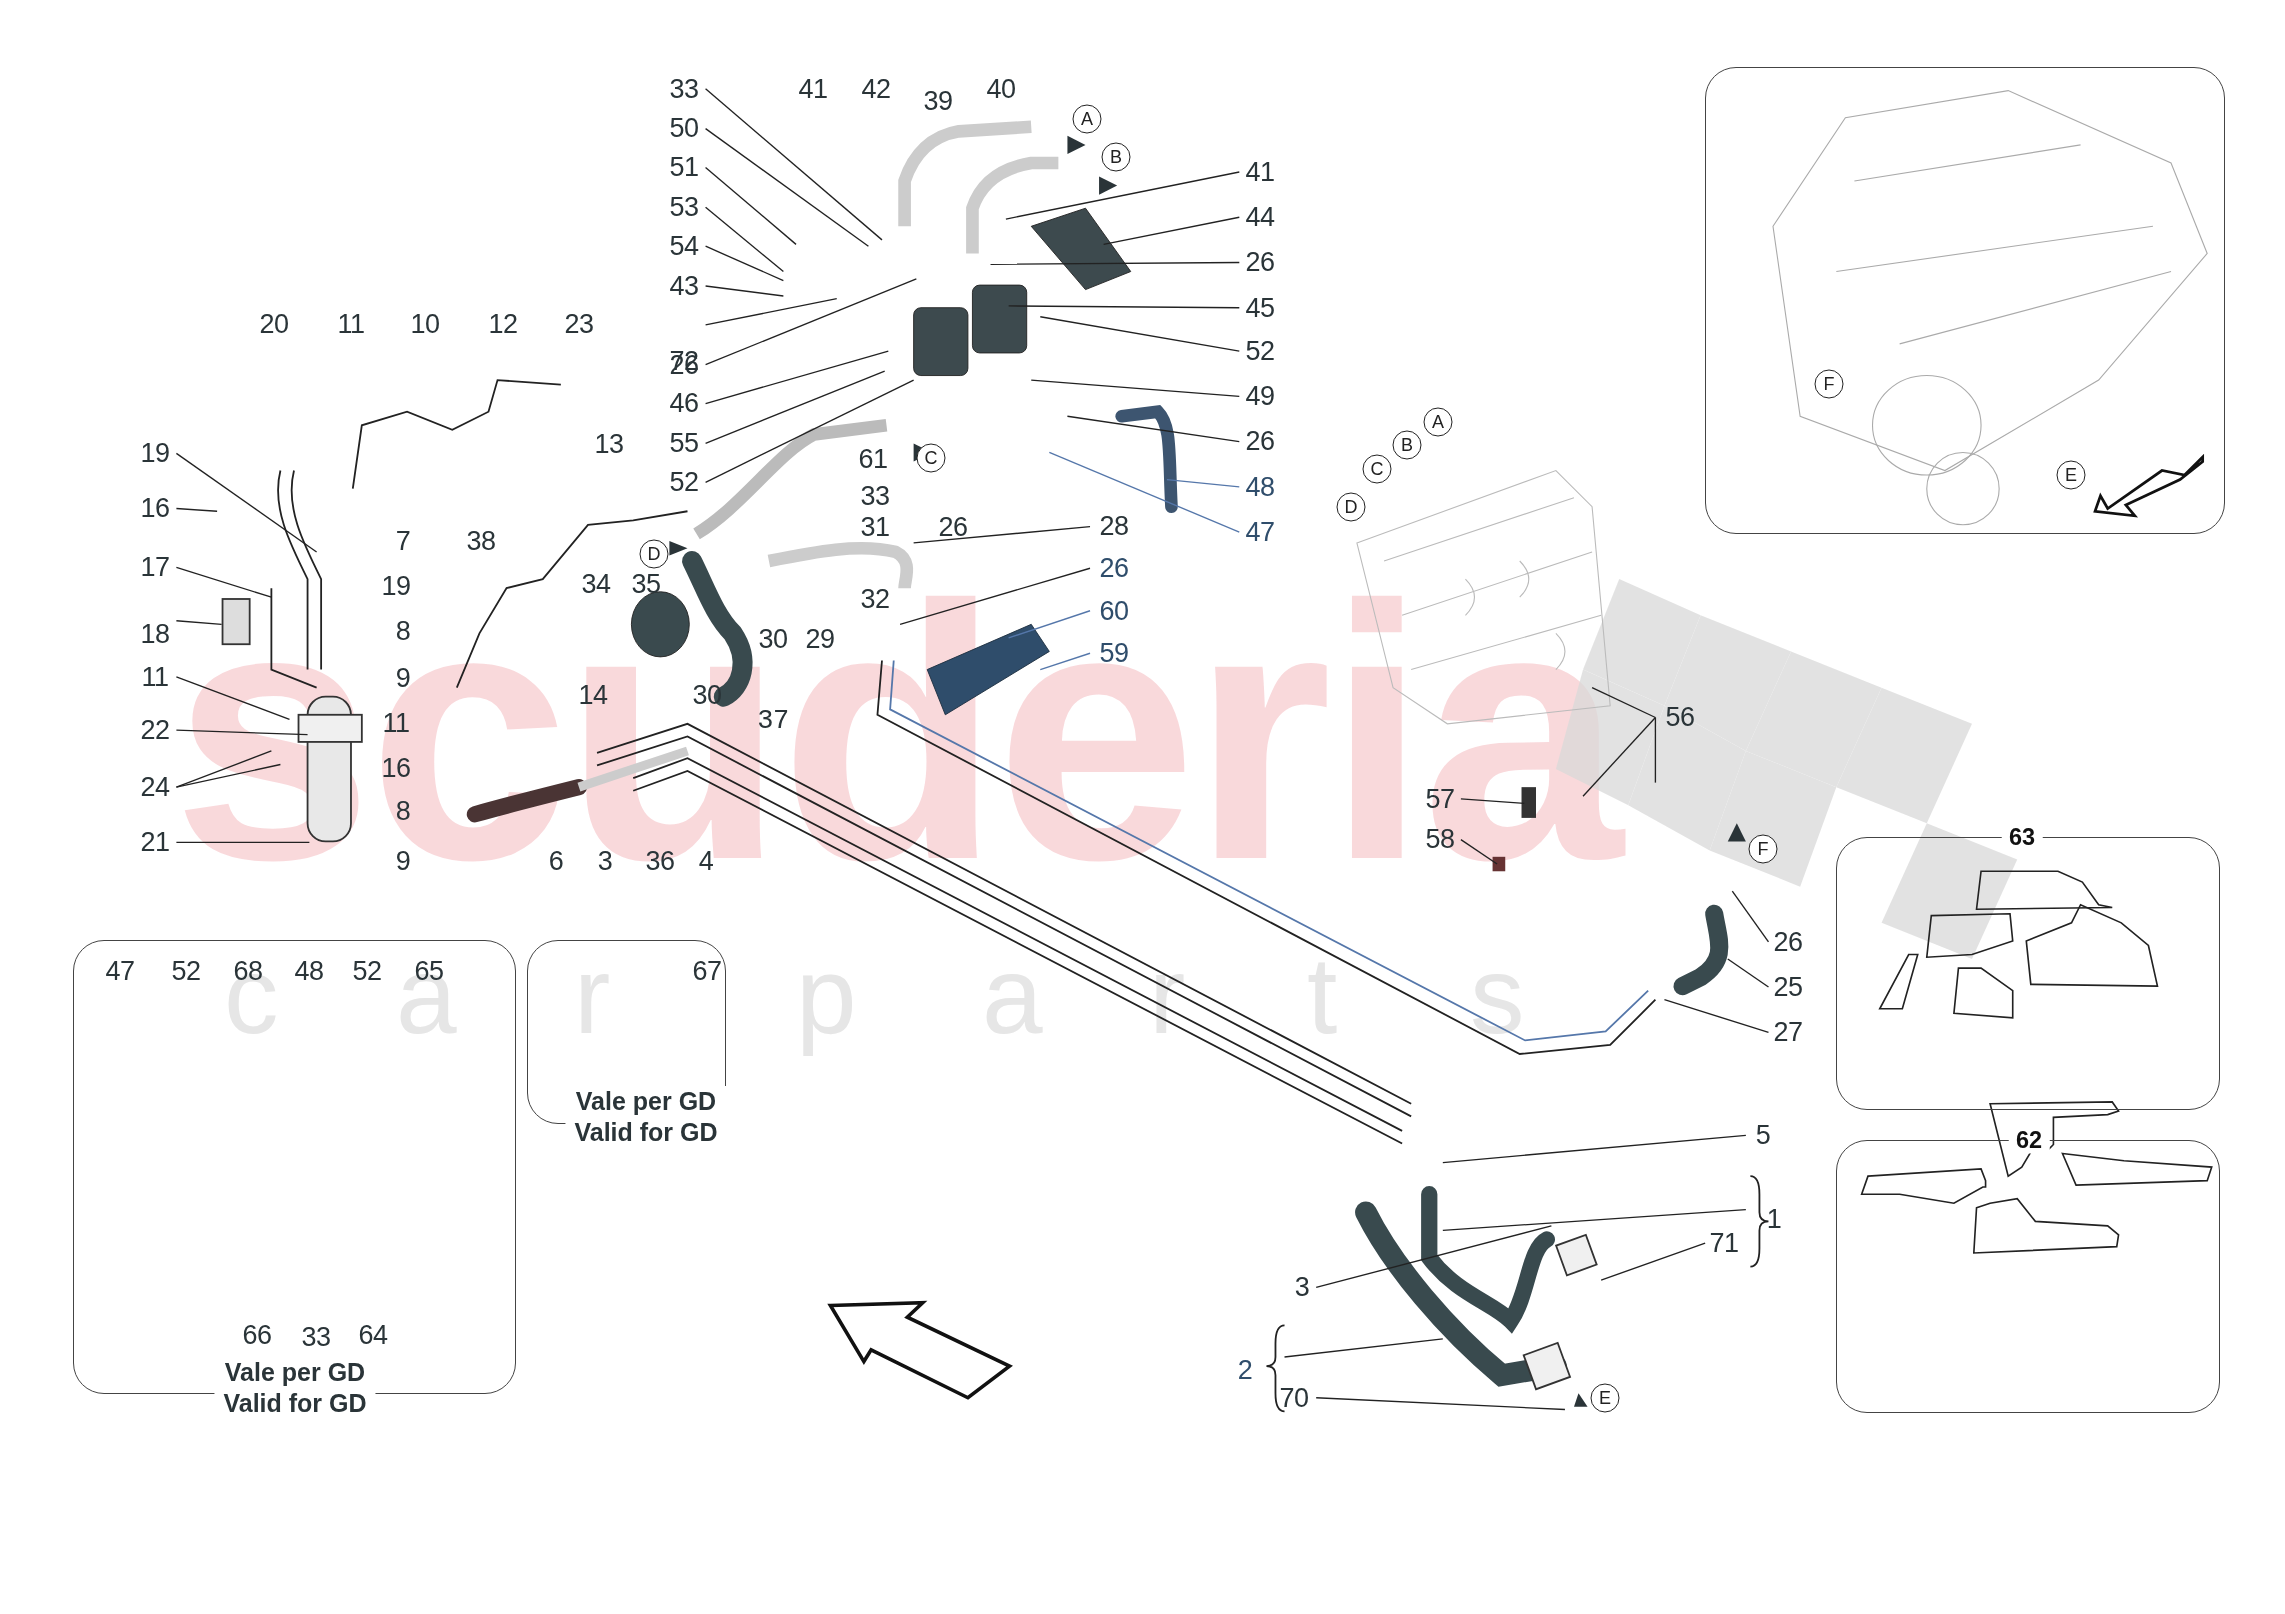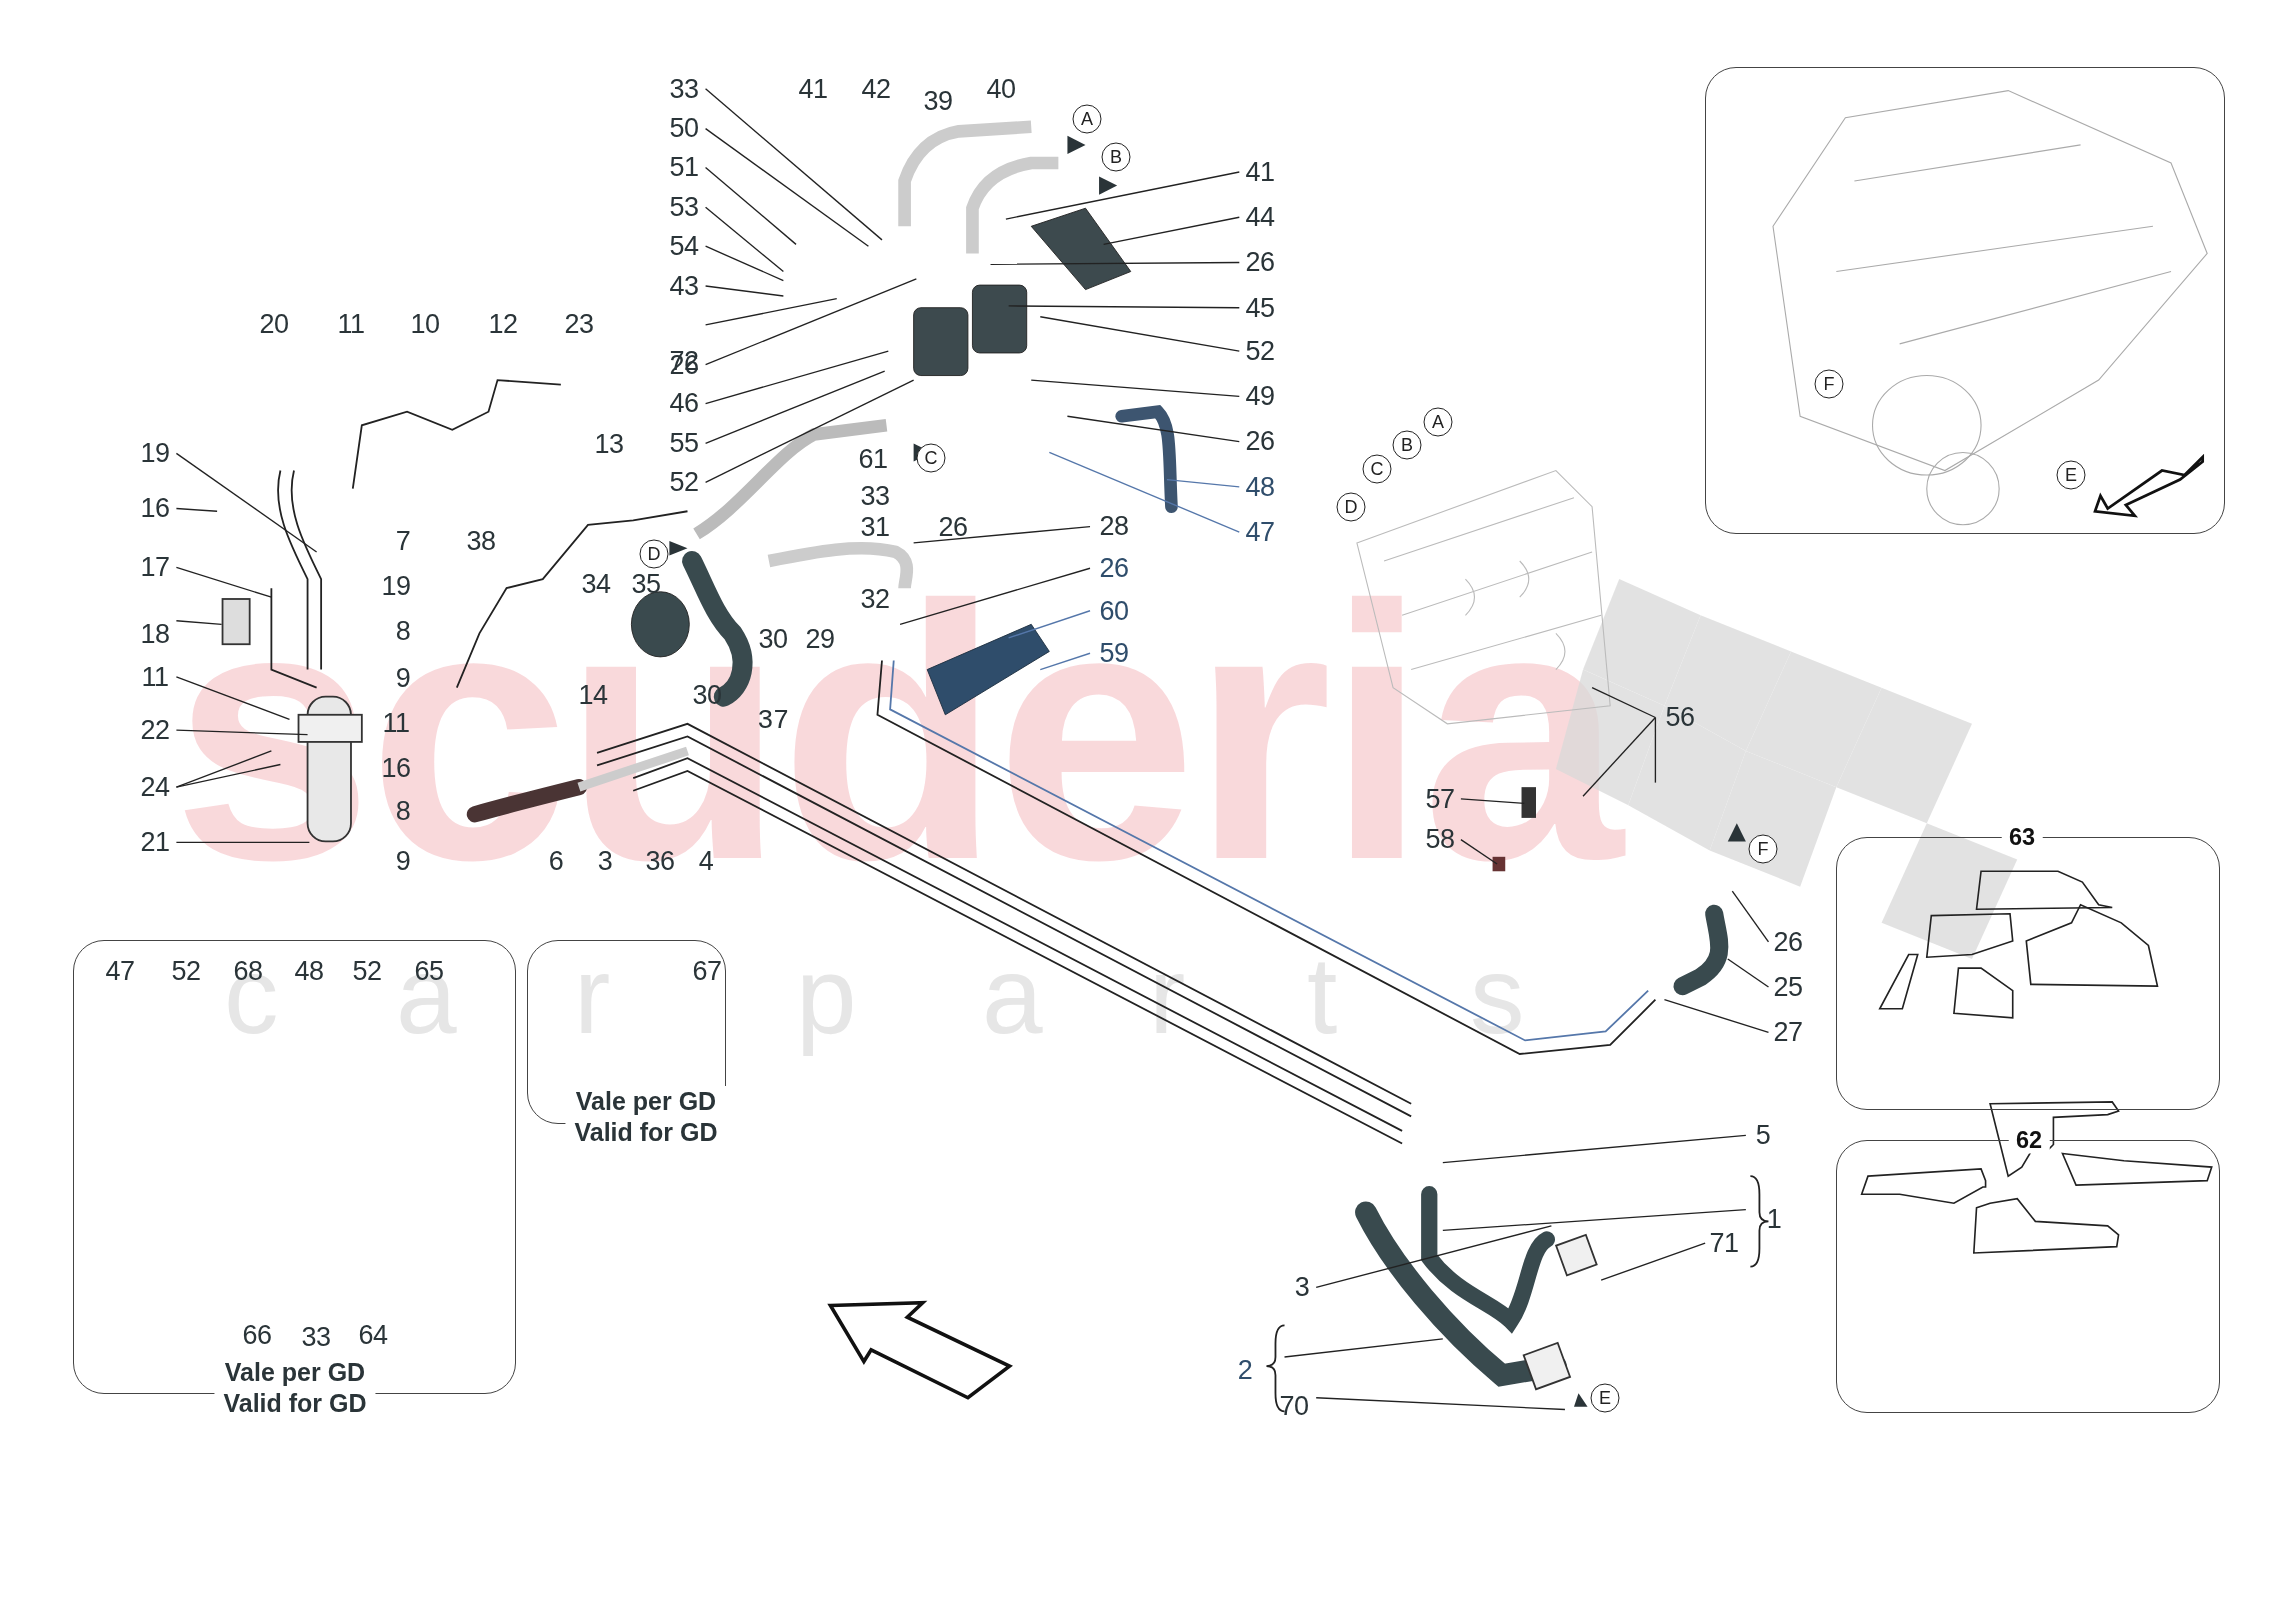--- a/index.html
+++ b/index.html
@@ -281,21 +281,21 @@
       <div class="lbl" style="left: 1440px; top: 799px;">57</div>
       <div class="lbl" style="left: 1440px; top: 839px;">58</div>
       <div class="lbl" style="left: 1788px; top: 942px;">26</div>
       <div class="lbl" style="left: 1788px; top: 987px;">25</div>
       <div class="lbl" style="left: 1788px; top: 1032px;">27</div>
       <div class="lbl" style="left: 1763px; top: 1135px;">5</div>
       <div class="lbl" style="left: 1774px; top: 1219px;">1</div>
       <div class="lbl" style="left: 1724px; top: 1243px;">71</div>
       <div class="lbl" style="left: 1302px; top: 1287px;">3</div>
       <div class="lbl blue" style="left: 1245px; top: 1370px;">2</div>
-      <div class="lbl" style="left: 1294px; top: 1398px; margin-top: 8px;">70</div>
+      <div class="lbl" style="left: 1294px; top: 1398px;">70</div>
     </div>
   <div id="markers">
       <div class="circ" style="left: 1087px; top: 119px;">A</div>
       <div class="circ" style="left: 1116px; top: 157px;">B</div>
       <div class="circ" style="left: 931px; top: 458px;">C</div>
       <div class="circ" style="left: 654px; top: 554px;">D</div>
       <div class="circ" style="left: 1438px; top: 422px;">A</div>
       <div class="circ" style="left: 1407px; top: 445px;">B</div>
       <div class="circ" style="left: 1377px; top: 469px;">C</div>
       <div class="circ" style="left: 1351px; top: 507px;">D</div>

